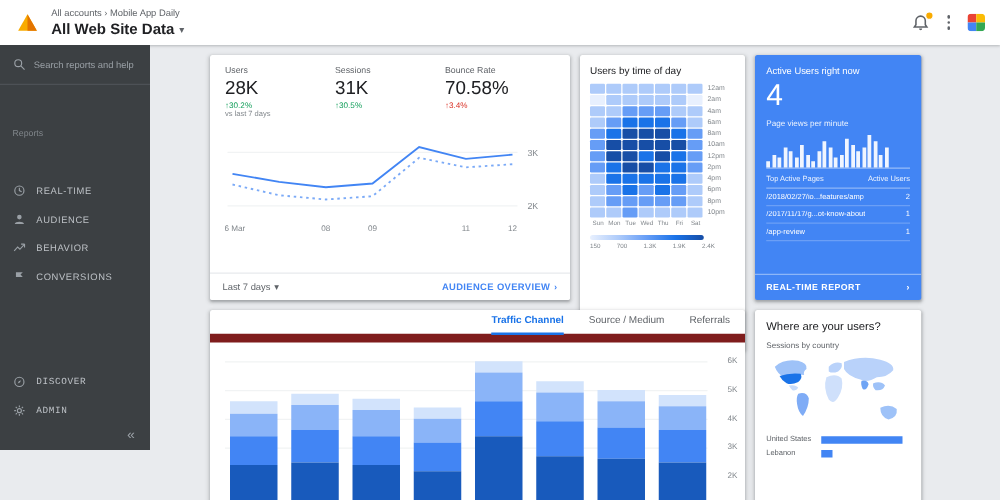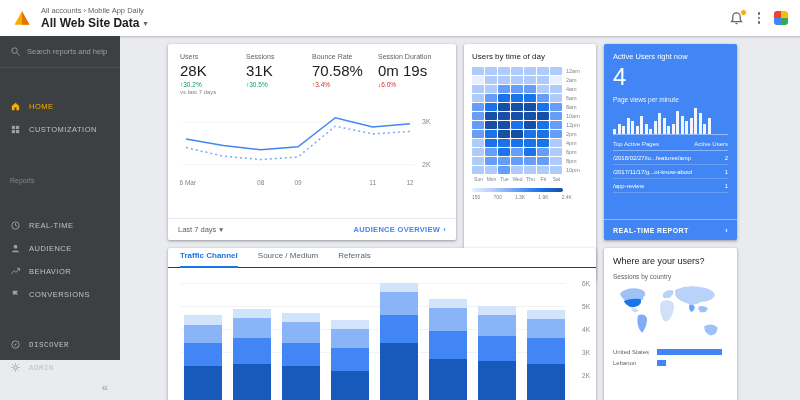--- a/index.html
+++ b/index.html
@@ -65,21 +65,21 @@
   .ac-pv-label{font-size:6.5px;color:rgba(255,255,255,.9);}
   .ac-bars{display:flex;align-items:flex-end;gap:1.5px;height:28px;margin-top:4px;border-bottom:1px solid rgba(255,255,255,.45);}
   .ac-bar{width:3px;background:rgba(255,255,255,.92);display:block;}
   .ac-thead{display:flex;justify-content:space-between;font-size:6px;color:rgba(255,255,255,.9);margin-top:6px;padding-bottom:3px;border-bottom:1px solid rgba(255,255,255,.4);}
   .ac-row{display:flex;justify-content:space-between;font-size:6px;padding:3.5px 0;border-bottom:1px solid rgba(255,255,255,.22);}
   .ac-path{max-width:95px;white-space:nowrap;overflow:hidden;text-overflow:ellipsis;cursor:pointer;}
   .ac-footer{position:absolute;bottom:0;left:0;right:0;height:21px;border-top:1px solid rgba(255,255,255,.4);display:flex;align-items:center;justify-content:space-between;padding:0 9px;font-size:7px;font-weight:bold;letter-spacing:.4px;cursor:pointer;}
 
   #card-acquisition{left:168px;top:248px;width:428px;height:164px;}
   .acq-title{font-size:10px;color:#202124;padding:9px 12px 8px;}
-  .tabs{display:flex;gap:20px;padding:0 12px;border-bottom:1px solid #7f1d1d;}
+  .tabs{display:flex;gap:20px;padding:0 12px;border-bottom:7px solid #7f1d1d;justify-content:flex-end;}
   .tab{font-size:8px;color:#5f6368;padding:3px 0 6px;cursor:pointer;}
   .tab.active{color:#1a73e8;font-weight:bold;border-bottom:2px solid #1a73e8;margin-bottom:-1px;}
   .acq-chart{position:relative;height:116px;margin:6px 30px 0 12px;}
   .grid-line{position:absolute;left:0;right:0;height:1px;background:#f1f3f4;}
   .grid-label{position:absolute;right:-24px;font-size:6.5px;color:#80868b;transform:translateY(-50%);}
   .sbar{position:absolute;width:38px;display:flex;flex-direction:column;}
   .sbar span{display:block;width:100%;}
 
   #card-geo{left:604px;top:248px;width:133px;height:164px;padding:8px 9px;}
   .geo-title{font-size:9px;color:#202124;}
@@ -136,41 +136,20 @@
   <nav class="sidebar">
     <div class="side-search">
       <span class="s-icon">
         <svg viewBox="0 0 24 24" width="11" height="11">
             <circle cx="10" cy="10" r="6" fill="none" stroke="currentColor" stroke-width="2"></circle>
             <line x1="15" y1="15" x2="21" y2="21" stroke="currentColor" stroke-width="2"></line>
           </svg>
       </span>
       <span>Search reports and help</span>
     </div>
-    <div id="side-primary">
-        <div class="side-item active">
-          <span class="s-icon">
-            <svg viewBox="0 0 24 24" width="11" height="11">
-              <path d="M4 11 L12 4 L20 11 V20 H14 V14 H10 V20 H4 Z" fill="currentColor"></path>
-            </svg>
-          </span>
-          <span class="s-label">HOME</span>
-        </div>
-        <div class="side-item">
-          <span class="s-icon">
-            <svg viewBox="0 0 24 24" width="11" height="11">
-              <rect x="4" y="4" width="7" height="7" fill="currentColor"></rect>
-              <rect x="13" y="4" width="7" height="7" fill="currentColor"></rect>
-              <rect x="4" y="13" width="7" height="7" fill="currentColor"></rect>
-              <rect x="13" y="13" width="7" height="7" fill="currentColor"></rect>
-            </svg>
-          </span>
-          <span class="s-label">CUSTOMIZATION</span>
-        </div>
-      </div>
     <div class="side-section">Reports</div>
     <div id="side-reports">
         <div class="side-item">
           <span class="s-icon">
             <svg viewBox="0 0 24 24" width="11" height="11">
               <circle cx="12" cy="12" r="8" fill="none" stroke="currentColor" stroke-width="2"></circle>
               <path d="M12 7 V12 L16 14" fill="none" stroke="currentColor" stroke-width="2"></path>
             </svg>
           </span>
           <span class="s-label">REAL-TIME</span>
@@ -237,25 +216,20 @@
         </div>
         <div class="metric">
           <div class="m-label">Sessions</div>
           <div class="m-value">31K</div>
           <div class="m-delta" style="color:#0f9d58">↑30.5%</div>
         </div>
         <div class="metric">
           <div class="m-label">Bounce Rate</div>
           <div class="m-value">70.58%</div>
           <div class="m-delta" style="color:#d93025">↑3.4%</div>
-        </div>
-        <div class="metric">
-          <div class="m-label">Session Duration</div>
-          <div class="m-value">0m 19s</div>
-          <div class="m-delta" style="color:#d93025">↓6.0%</div>
         </div>
       </div>
     <svg id="users-trend" width="264" height="94" viewBox="0 0 264 94">
         <line x1="2" x2="234" y1="20.965517241379313" y2="20.965517241379313" stroke="#f1f3f4"></line>
         <text x="242" y="23.465517241379313" font-size="7" fill="#80868b">3K</text>
         <line x1="2" x2="234" y1="63.724137931034484" y2="63.724137931034484" stroke="#f1f3f4"></line>
         <text x="242" y="66.22413793103448" font-size="7" fill="#80868b">2K</text>
         <polyline points="6.0,38.1 43.3,44.5 80.7,48.8 118.0,45.8 155.3,16.7 192.7,26.1 230.0,22.7" fill="none" stroke="#4285f4" stroke-width="1.5"></polyline>
         <polyline points="6.0,46.6 43.3,55.2 80.7,58.6 118.0,56.0 155.3,25.2 192.7,32.9 230.0,30.4" fill="none" stroke="#7baaf7" stroke-width="1.5" stroke-dasharray="2,3"></polyline>
         <text x="6.0" y="84" font-size="6.5" fill="#80868b" text-anchor="middle">06 Mar</text>

